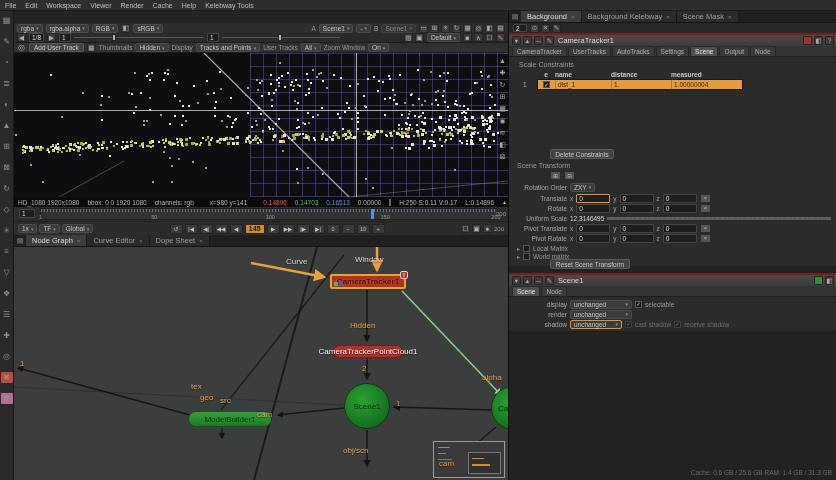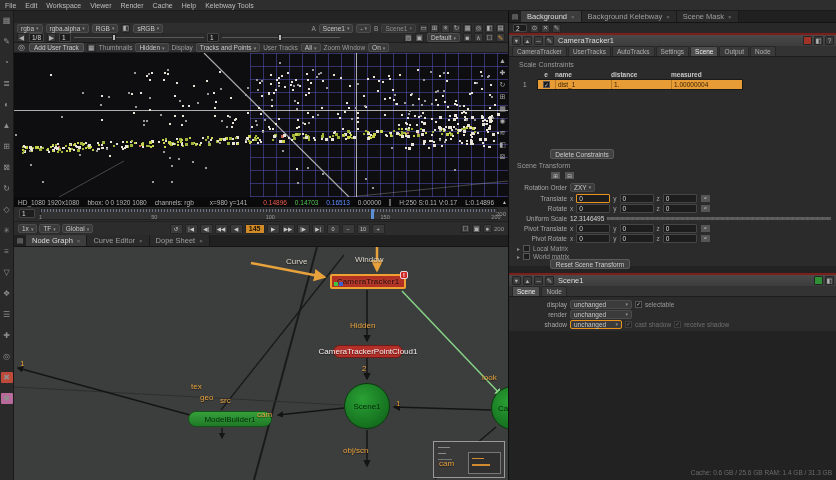--- a/index.html
+++ b/index.html
@@ -1040,21 +1040,21 @@
         <span style="position:absolute;left:3px;top:5px;width:12px;height:1px;background:#d08a30"></span>
         <span style="position:absolute;left:3px;top:11px;width:18px;height:2px;background:#d08a30"></span>
       </div>
     </div>
 
     <span class="dag-label white" style="left:272px;top:10px">Curve</span>
     <span class="dag-label white" style="left:341px;top:8px">Window</span>
     <span class="dag-label" style="left:336px;top:74px">Hidden</span>
     <span class="dag-label" style="left:348px;top:117px">2</span>
     <span class="dag-label" style="left:382px;top:152px">1</span>
-    <span class="dag-label" style="left:468px;top:126px">look</span>
+    <span class="dag-label" style="left:468px;top:126px">alpha</span>
     <span class="dag-label" style="left:177px;top:135px">tex</span>
     <span class="dag-label" style="left:186px;top:146px">geo</span>
     <span class="dag-label" style="left:206px;top:149px">src</span>
     <span class="dag-label" style="left:243px;top:163px">cam</span>
     <span class="dag-label" style="left:329px;top:199px">obj/scn</span>
     <span class="dag-label" style="left:425px;top:212px;z-index:6">cam</span>
     <span class="dag-label" style="left:6px;top:112px">1</span>
   </div>
 
   <div id="rpanel">

